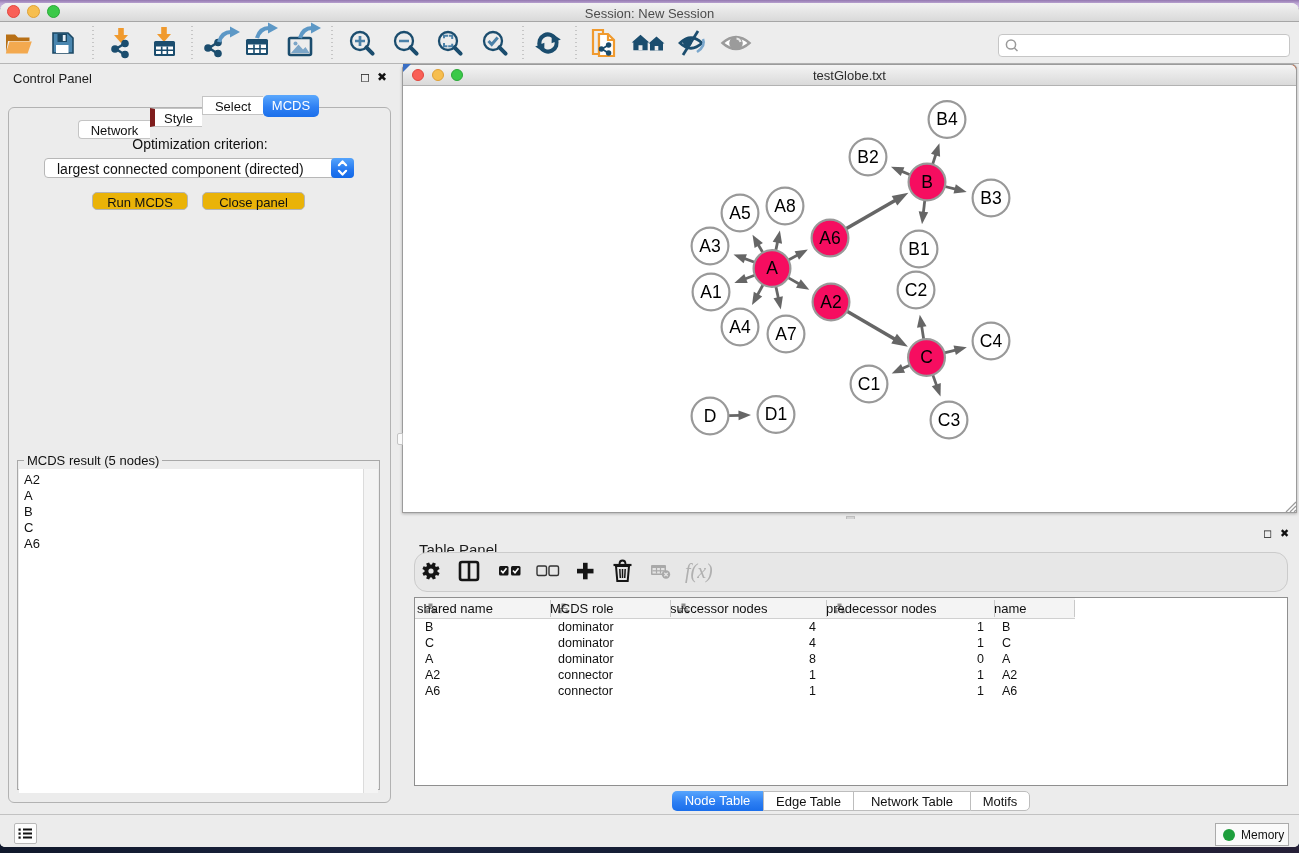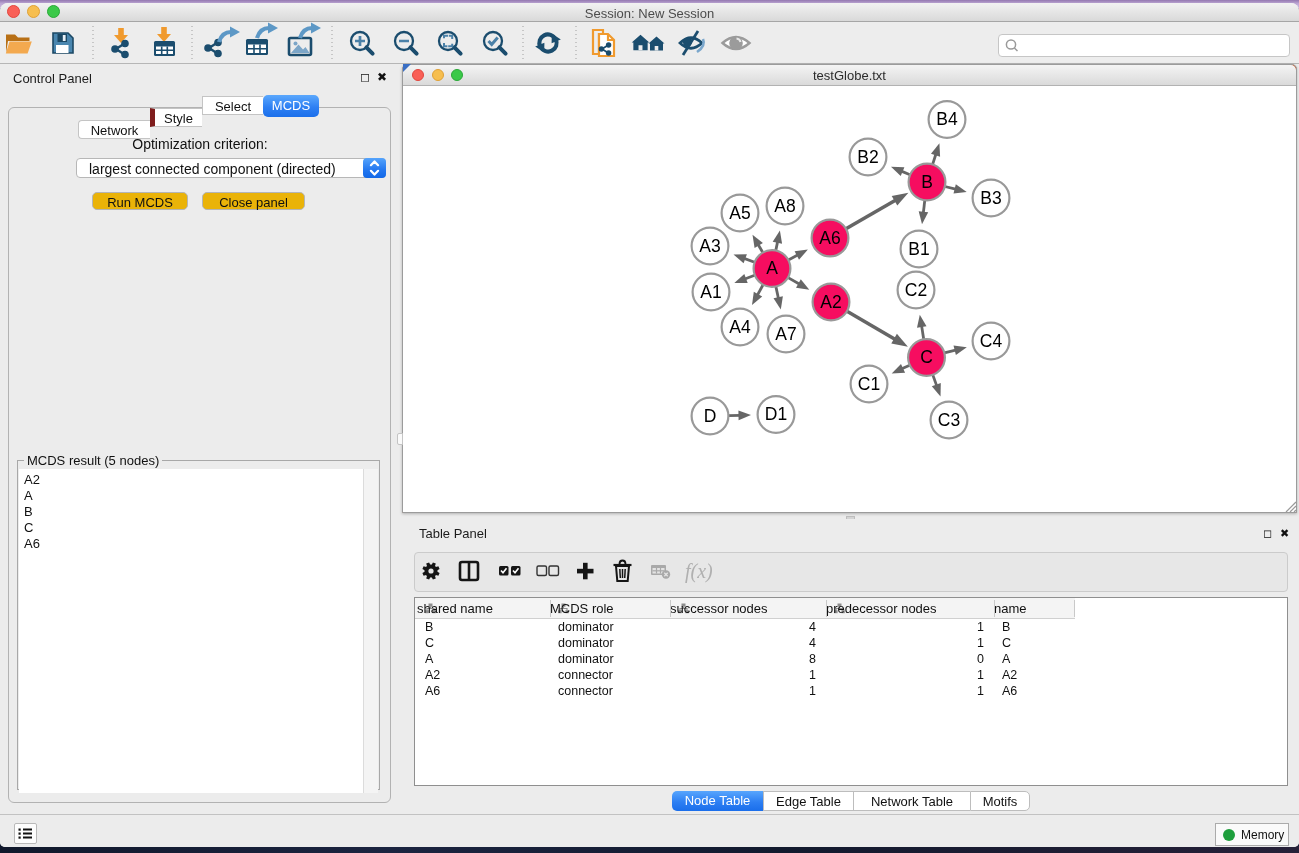--- a/index.html
+++ b/index.html
@@ -32,21 +32,21 @@
 .tab { height:19px; margin-top:1px; background:#fff; border-top:1px solid #c4c4c4;
   border-bottom:1px solid #c4c4c4; font-size:13px; color:#111; text-align:center;
   line-height:19px; }
 .tab.first { border-left:1px solid #c4c4c4; border-radius:4px 0 0 4px;margin-top:25px; }
 #tabMCDS { width:56px; height:22px; margin-top:0; border:none; border-radius:5px;
   background:linear-gradient(180deg,#5ba8fd,#2e80f3 55%,#1b6feb);
   color:#fff; line-height:22px; }
 #optLabel { position:absolute; left:0; top:72px; width:400px; text-align:center;
   font-size:14px; color:#111; }
 #dropdown { position:absolute; left:44px; top:94px; width:310px; height:20px;
-  background:#fff; border:1px solid #b7b7b7; border-radius:4px;margin-left:32px; }
+  background:#fff; border:1px solid #b7b7b7; border-radius:4px; }
 #dropdown .txt { position:absolute; left:12px; top:1.5px; font-size:14px; color:#111; }
 #stepper { position:absolute; right:-1px; top:-1px; width:23px; height:20px;
   border-radius:4px 4px 4px 4px; background:linear-gradient(180deg,#55a4fc,#2377ef 60%,#1268e8); }
 .btn { position:absolute; top:128px; height:18px; background:#eab308;
   border:1px solid #b5b5b5; border-radius:5px; font-size:13px; color:#111;
   text-align:center; line-height:19px; }
 #fieldset { position:absolute; left:17px; top:391px; width:363px; height:341px; }
 #fsBorder { position:absolute; left:0; top:5px; width:363px; height:330px;
   border:1px solid #a8a8a8; }
 #fsLegend { position:absolute; left:7px; top:-2px; background:#ececec; padding:0 3px;
@@ -62,23 +62,23 @@
 #netTitle { position:absolute; left:0; top:0; width:893px; height:21px;
   background:linear-gradient(180deg,#f4f4f4,#dadada); border-bottom:1px solid #b2b2b2;
   border-radius:5px 5px 0 0; }
 #netTitle .t { position:absolute; left:0; top:3px; width:893px; text-align:center;
   font-size:13px; color:#2b2b2b; }
 .ntl { position:absolute; top:4px; width:12px; height:12px; border-radius:50%; }
 #netCanvas { position:absolute; left:0; top:21px; width:893px; height:426px; background:#fff; overflow:hidden; }
 
 #tpanel { position:absolute; left:402px; top:516px; width:895px; height:298px;
   background:#ececec; }
-#tpTitle { position:absolute; left:17px; top:7px; font-size:13px; color:#1c1c1c; }
+#tpTitle { position:absolute; left:17px; top:22px; font-size:15px; color:#1c1c1c; }
 #tpToolbar { position:absolute; left:12px; top:33px; width:874px; height:40px;
-  background:#e7e7e7; border:1px solid #cbcbcb; border-radius:4px;text-align:right; }
+  background:#e7e7e7; border:1px solid #cbcbcb; border-radius:13px;text-align:right; }
 #tpTable { position:absolute; left:12px; top:78px; width:874px; height:189px;
   background:#fff; border:1px solid #8f8f8f; }
 #thead { position:absolute; left:0; top:0; width:660px; height:21px; background:#f4f4f4;
   border-bottom:1px solid #d0d0d0; }
 .th { position:absolute; top:0; height:21px; font-size:13px; color:#111;
   text-align:left; line-height:21px; }
 .thsep { position:absolute; top:2px; height:17px; width:0; border-left:1px solid #c9c9c9; }
 .row { position:absolute; left:0; width:871px; height:16px; font-size:12.5px; color:#111; }
 .cell { position:absolute; top:0; height:16px; line-height:16px; }
 #btabs { position:absolute; left:270px; top:272px; height:20px; display:flex; }

